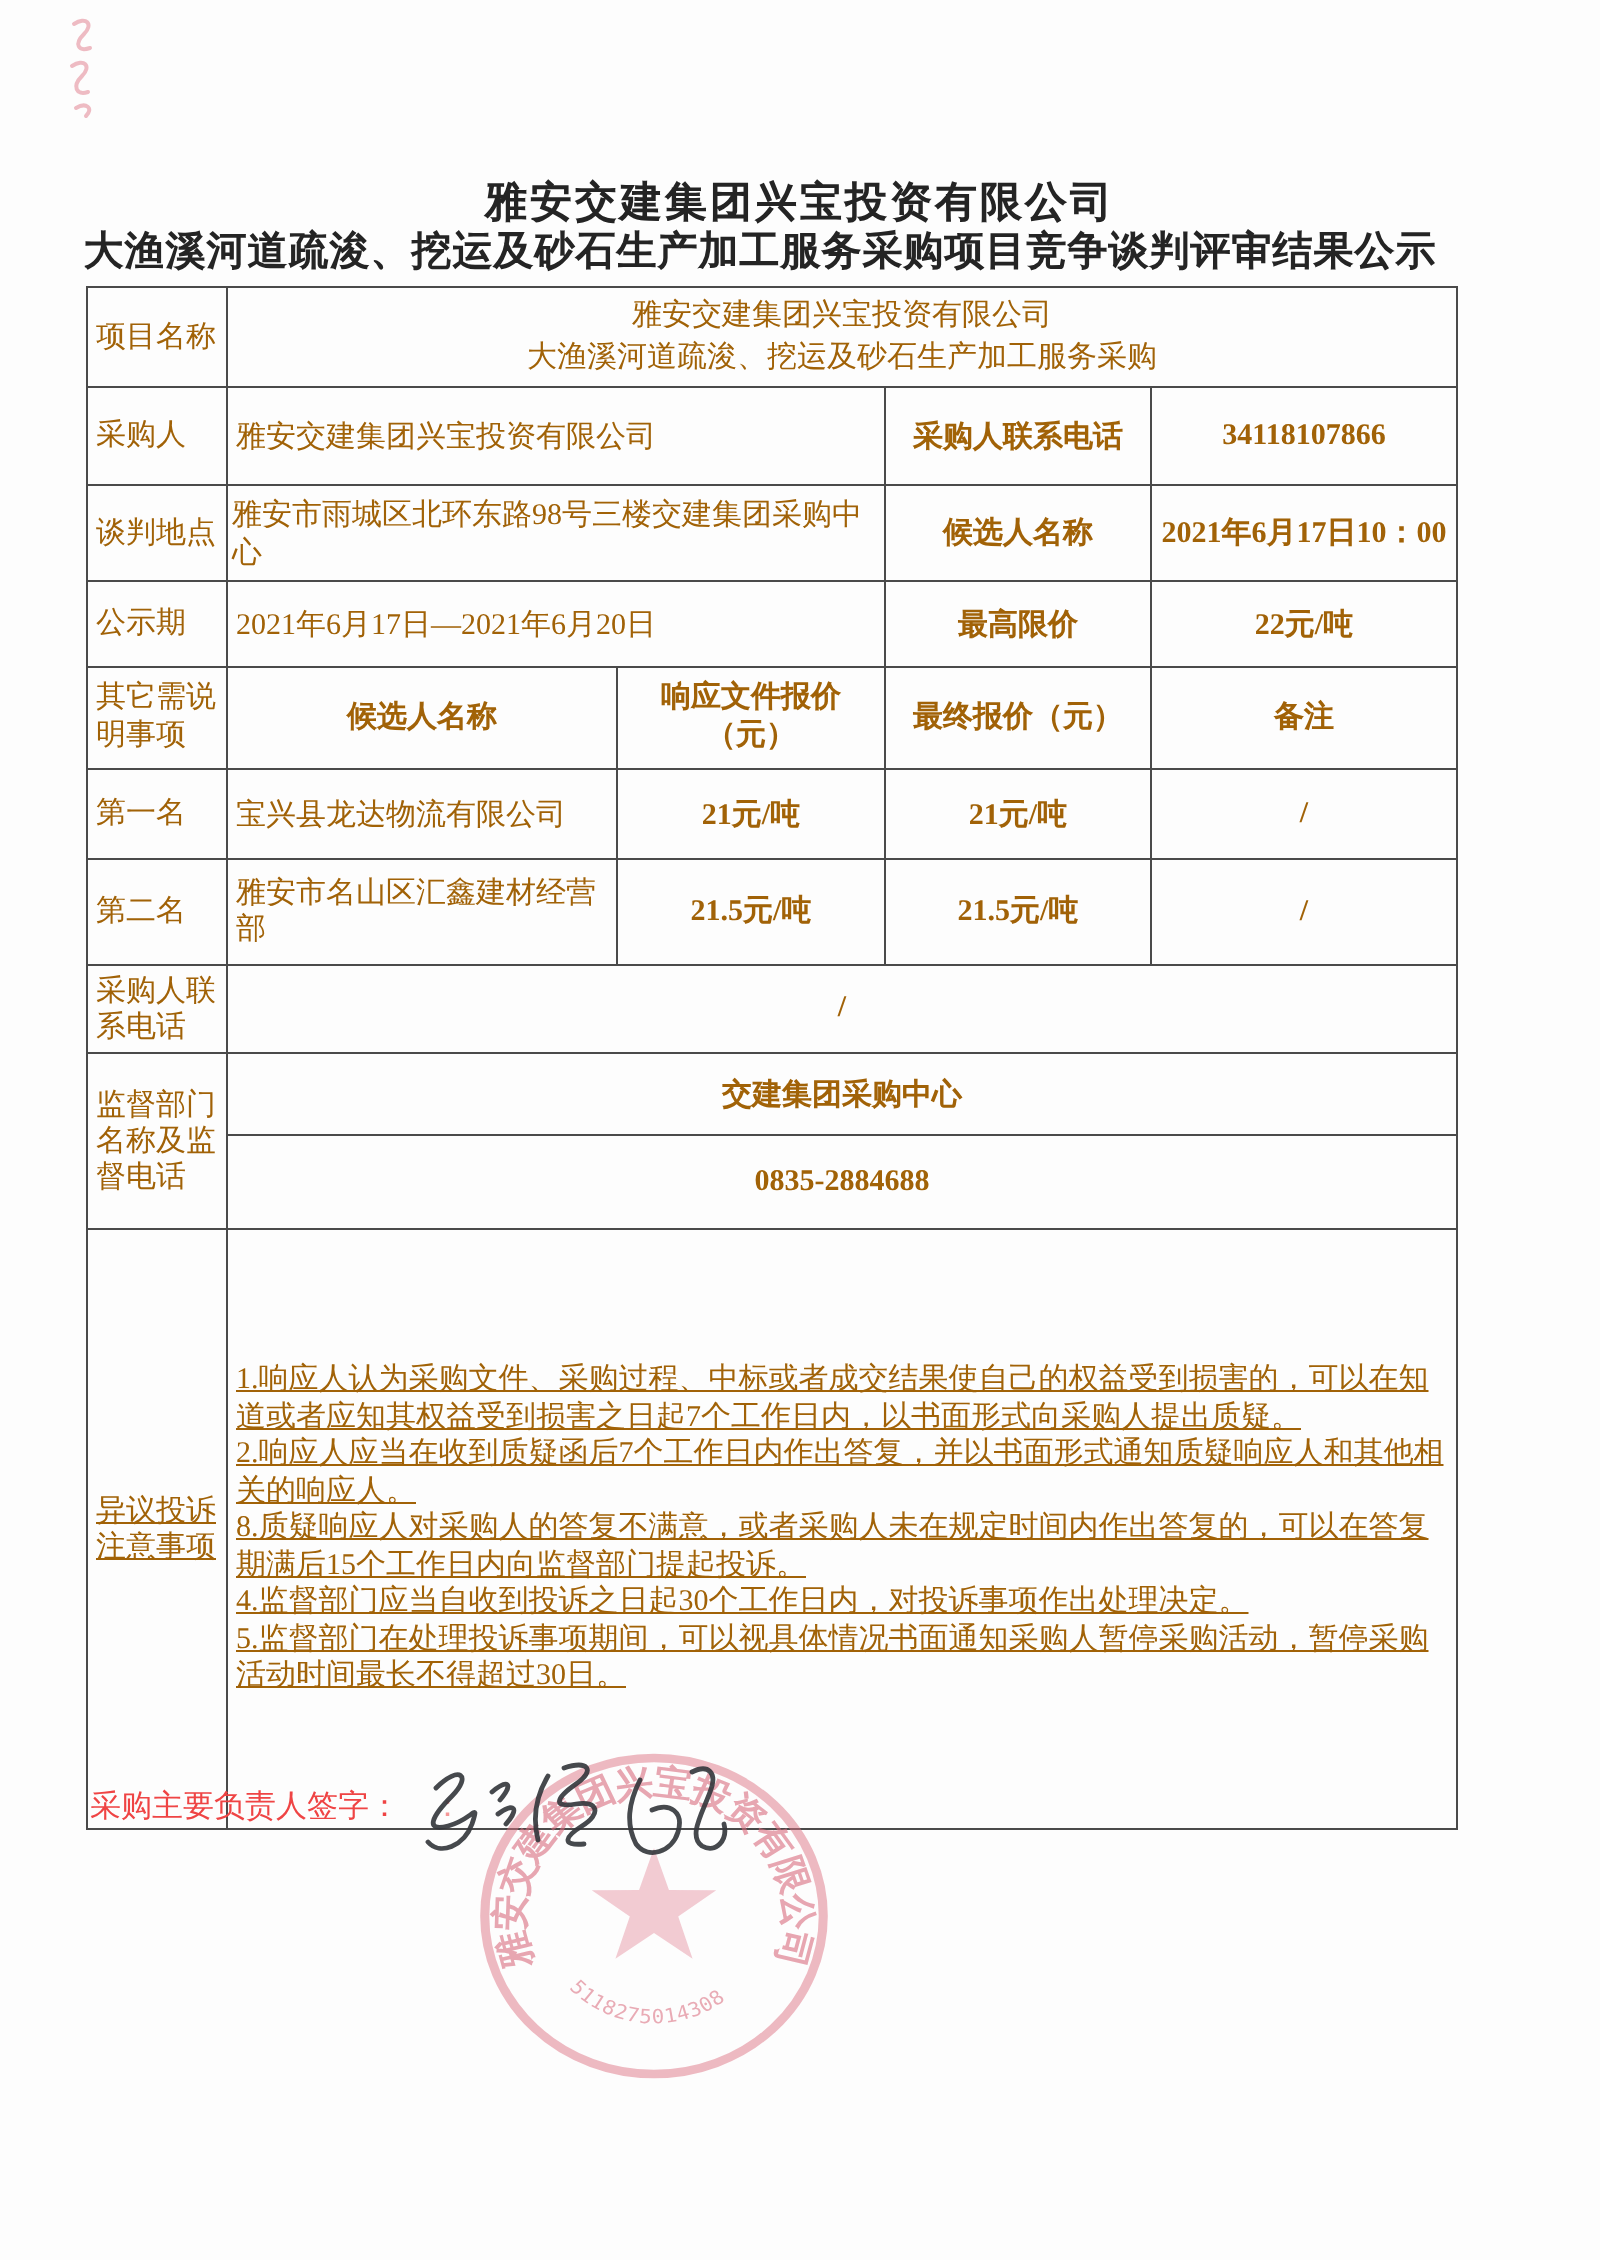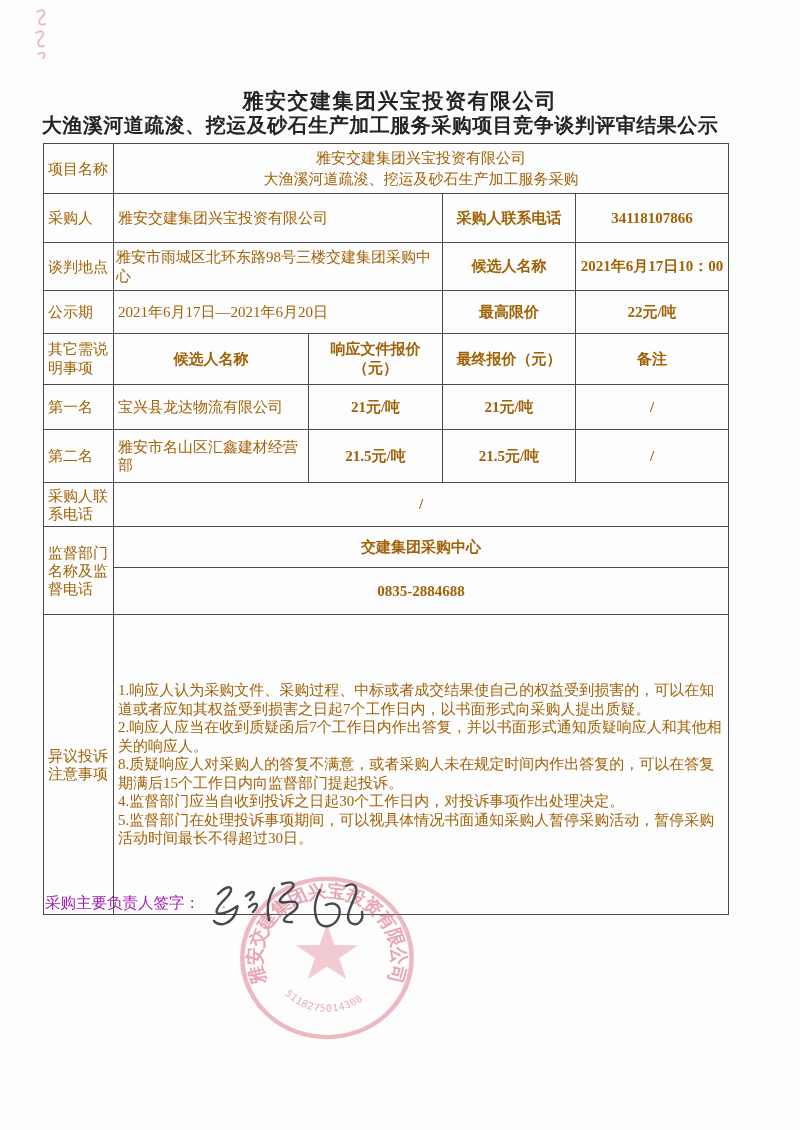--- a/index.html
+++ b/index.html
@@ -34,27 +34,27 @@
   tr.r1  td { height:45px; }
   tr.r2  td { height:44px;margin-left:21px; }
   tr.r3  td { height:43px; }
   tr.r4  td { height:38px; }
   tr.r5  td { height:46px; line-height:19px; }
   tr.r6  td { height:40px; }
   tr.r7  td { height:48px; line-height:18px; }
   tr.r8  td { height:39px; }
   tr.r9a td { height:36px; }
   tr.r9b td { height:42px; }
-  tr.r10 td { height:295px; }
+  tr.r10 td { height:295px;text-decoration:underline; }
   .projline { text-align:center; line-height:21px; }
   .notice { padding:6px 8px; }
   .notice div { font-size:15px; line-height:18.5px; text-align:left; }
   .signline {
     position:absolute; left:45px; top:893px; font-size:15.5px;
-    color:#a21caf; z-index:1;
+    color:#ef4444; z-index:1;
   }
   .signline .stray { margin-left:16px; opacity:.55; }
   .stamp {
     position:absolute; left:236px; top:873px; z-index:2;
     opacity:.82; filter:blur(.35px);
   }
   .signature { position:absolute; left:196px; top:876px; z-index:3; }
   .cornermarks { position:absolute; left:29px; top:7px; z-index:1; opacity:.5; }
 </style>
 </head>

